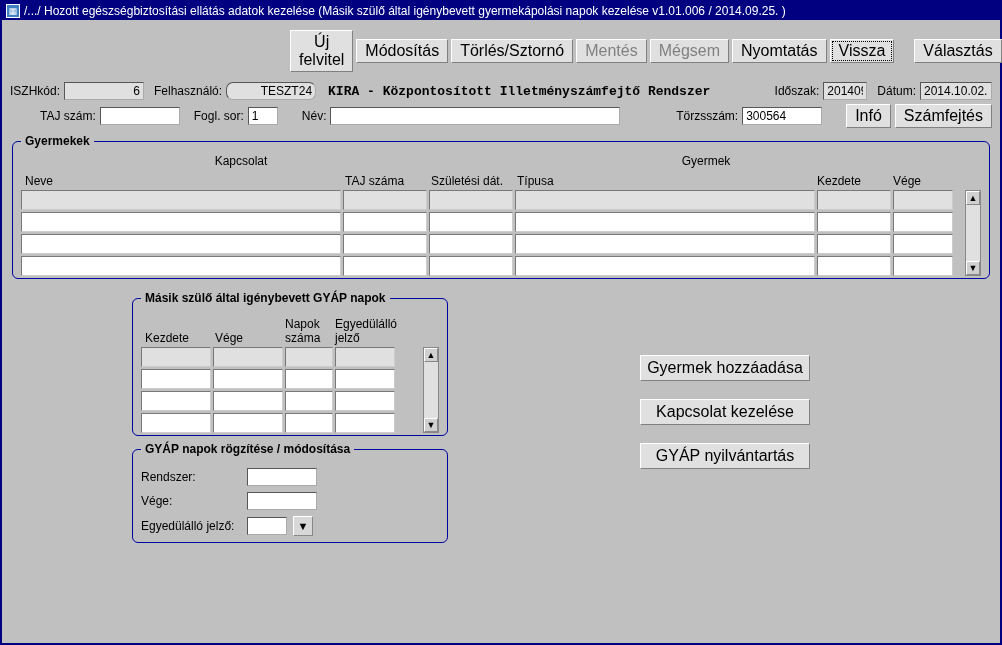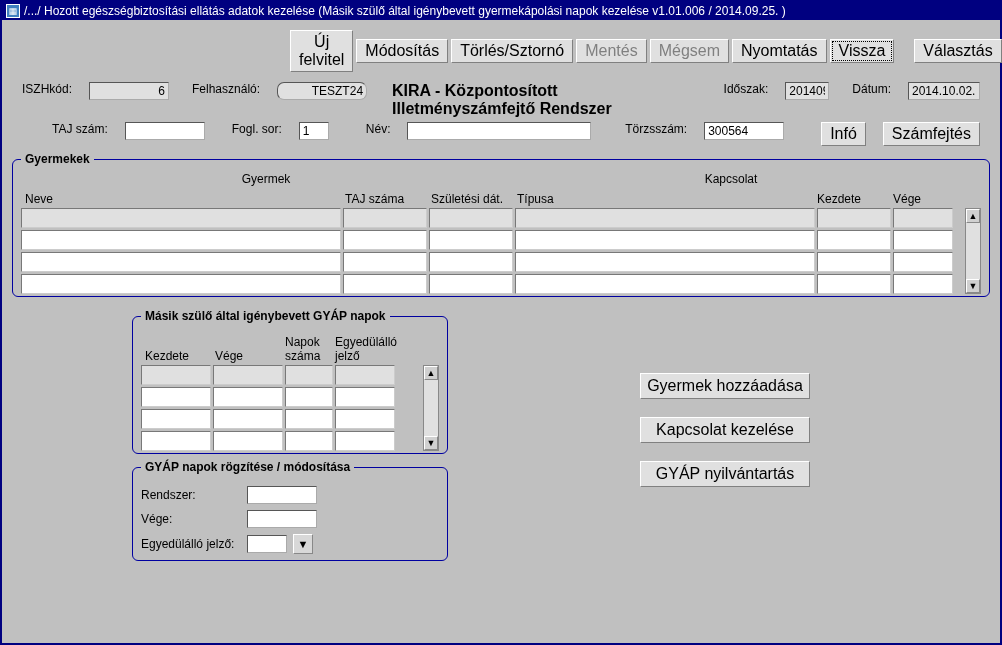--- a/index.html
+++ b/index.html
@@ -6,25 +6,25 @@
   body { margin: 0; padding: 0; background: #fff; }
   .window { width: 1002px; height: 645px; background: #c0c0c0; border: 2px solid #000080; position: relative; }
   .titlebar { background: #000080; color: #fff; font-size: 12px; padding: 2px 4px; display: flex; align-items: center; gap: 4px; }
   .titlebar-icon { width: 14px; height: 14px; background: #4080c0; border: 1px solid #fff; display: inline-flex; align-items: center; justify-content: center; font-size: 9px; }
   .content { padding: 4px 8px; }
   .toolbar { display: flex; gap: 3px; align-items: center; margin: 6px 0 10px 0; justify-content: flex-start; padding-left: 280px; }
   .btn { background: #e0e0e0; border: 1px solid #808080; border-top-color: #fff; border-left-color: #fff; font-size: 16px; padding: 2px 8px; cursor: pointer; color: #000; }
   .btn.dim { color: #808080; }
   .btn.focus { outline: 1px dotted #000; outline-offset: -3px; }
   .toolbar-right { margin-left: auto; display: flex; gap: 20px; }
-  .row { display: flex; gap: 17px; font-size: 12px; margin: 4px 12px; }
+  .row { display: flex; align-items: center; gap: 4px; font-size: 12px; margin: 4px 0; }
   .lbl { color: #000; white-space: nowrap; }
   .inp { background: #fff; border: 1px inset #aaa; padding: 1px 3px; font-size: 12px; height: 18px; }
   .inp.ro { background: #e0e0e0; }
-  .hdr-title { font-weight: bold; font-size: 16px; margin: 0 8px; }
+  .hdr-title { font-weight: bold; font-size: 13px; margin: 0 8px; font-family: Liberation Mono, monospace; }
   .spacer { flex: 1; }
   fieldset { border: 1px solid #0000a0; border-radius: 6px; margin: 6px 2px; padding: 6px 8px 0 8px; position: relative; }
   legend { font-size: 12px; font-weight: bold; color: #000; padding: 0 4px; }
   .grid-hdr { display: flex; font-size: 12px; color: #000; margin-top: 4px; }
   .grid-hdr > div { padding: 2px 4px; }
   .grid-group { font-size: 12px; text-align: center; }
   .cell { background: #fff; border: 1px inset #ccc; height: 20px; margin-bottom: 2px; }
   .cell.g { background: #e0e0e0; }
   .scroll { width: 16px; background: #e0e0e0; border: 1px solid #888; display: flex; flex-direction: column; justify-content: space-between; align-items: center; }
   .scroll-btn { width: 14px; height: 14px; background: #d0d0d0; border: 1px solid #888; border-top-color:#fff; border-left-color:#fff; font-size: 9px; line-height: 12px; text-align: center; cursor: pointer; }
@@ -81,22 +81,22 @@
       <span class="spacer"></span>
       <span class="lbl">Törzsszám:</span>
       <input class="inp" style="width: 80px;" value="300564">
       <button class="btn" style="margin-left:20px">Infó</button>
       <button class="btn">Számfejtés</button>
     </div>
 
     <fieldset>
       <legend>Gyermekek</legend>
       <div style="display:flex">
+        <div class="grid-group" style="width:440px">Kapcsolat</div>
         <div class="grid-group" style="width:490px">Gyermek</div>
-        <div class="grid-group" style="width:440px">Kapcsolat</div>
       </div>
       <div class="grid-hdr">
         <div style="width:320px">Neve</div>
         <div style="width:86px">TAJ száma</div>
         <div style="width:86px">Születési dát.</div>
         <div style="width:300px">Típusa</div>
         <div style="width:76px">Kezdete</div>
         <div style="width:62px">Vége</div>
       </div>
       <div style="display:flex;gap:2px">

